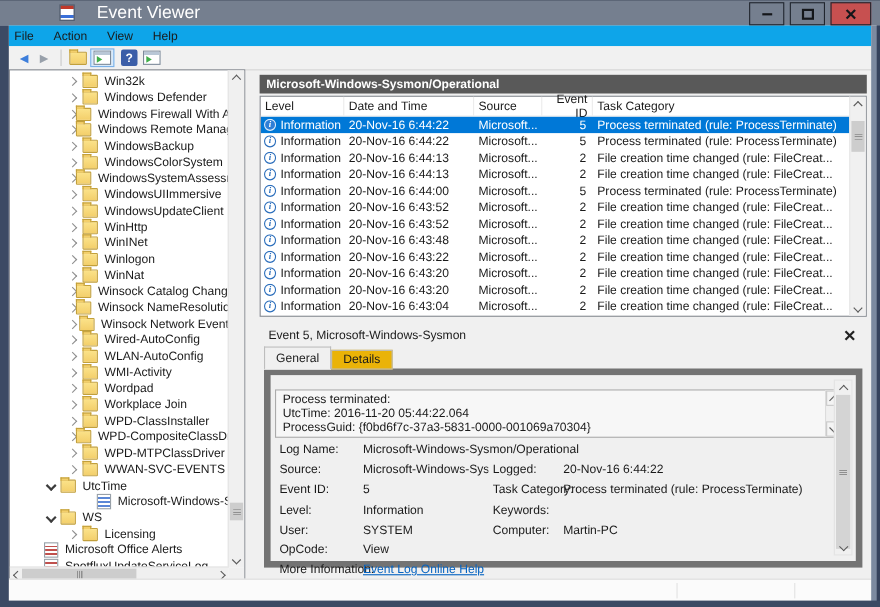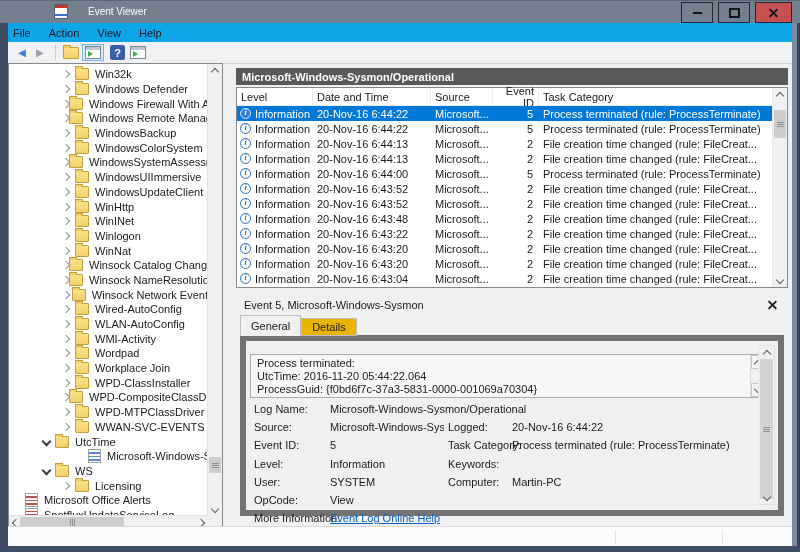--- a/index.html
+++ b/index.html
@@ -3,21 +3,21 @@
 <meta charset="utf-8">
 <style>
   html,body{margin:0;padding:0;background:#d8d8d8;}
   .win{position:relative;width:800px;height:552px;overflow:hidden;background:#f0f0f0;
        font-family:"Liberation Sans",sans-serif;font-size:11px;color:#1a1a1a;}
   
   .titlebar{position:absolute;left:0;top:0;width:800px;height:23px;background:var(--titlebar,#757f8f);
             box-shadow:inset 0 1px 0 #5c6677;display:flex;align-items:center;z-index:9;}
   .app-icon{margin-left:54px;width:12px;height:13px;background:linear-gradient(180deg,#c0392b 0 3px,#ffffff 3px 9px,#3a6fd8 9px 11px,#ffffff 11px);
             border:1px solid #525d6e;flex:none;}
-  .title{color:#ffffff;margin-left:20px;font-size:10px;}
+  .title{color:#ffffff;margin-left:20px;font-size:16px;}
   .winbtns{position:absolute;right:8px;top:2px;display:flex;gap:5px;}
   .wbtn{width:30px;height:19px;border:1px solid #20252e;display:flex;align-items:center;justify-content:center;background:transparent;}
   .wbtn.close{width:35px;background:var(--close-button,#c75050);}
   .glyph-min{width:9px;height:2px;background:#14161a;}
   .glyph-max{width:7px;height:6px;border:2px solid #14161a;}
   .glyph-x{position:relative;width:11px;height:11px;}
   .glyph-x::before,.glyph-x::after{content:"";position:absolute;left:0;top:5px;width:11px;height:2px;background:#14161a;}
   .glyph-x::before{transform:rotate(45deg);}
   .glyph-x::after{transform:rotate(-45deg);}
   .b-left{position:absolute;left:0;top:23px;width:8px;bottom:0;background:#3c4a64;z-index:8;}
@@ -58,21 +58,21 @@
   .right{transform:rotate(-45deg);margin-right:2px;}
   .sb-btn{height:13px;display:flex;align-items:center;justify-content:center;}
   .grip{width:7px;height:5px;background:repeating-linear-gradient(180deg,#8f8f8f 0 1px,transparent 1px 2px);}
   .gripv{width:5px;height:7px;background:repeating-linear-gradient(90deg,#8f8f8f 0 1px,transparent 1px 2px);}
   
   .tree-panel{position:absolute;left:8px;top:63px;width:215px;height:467px;background:#fff;
               border:1px solid #83878e;box-sizing:border-box;}
   .tree-rows{position:absolute;top:0;left:0;right:14px;bottom:13px;overflow:hidden;padding-top:3px;}
   .trow{height:14.7px;display:flex;align-items:center;white-space:nowrap;}
   .trow .exp{width:12px;display:flex;align-items:center;}
-  .d1{padding-left:16px;}.d2{padding-left:34px;}.d3{padding-left:54px;}.d4{padding-left:79px;}
+  .d1{padding-left:31px;}.d2{padding-left:34px;}.d3{padding-left:54px;}.d4{padding-left:79px;}
   .tic{width:12px;height:10px;margin-right:6px;flex:none;}
   .tic.folder{background:linear-gradient(#fbe289,#f3cf6b);border:1px solid #c2a03c;border-radius:1px;position:relative;}
   .tic.folder::before{content:"";position:absolute;top:-3px;left:-1px;width:6px;height:2px;background:#f3cf6b;
       border:1px solid #c2a03c;border-bottom:none;}
   .tic.log-blue{height:12px;width:11px;border:1px solid #98a0a8;
       background:repeating-linear-gradient(180deg,#fff 0 2px,#5b87d6 2px 3.5px);}
   .tic.log-red{height:12px;width:11px;border:1px solid #98a0a8;
       background:repeating-linear-gradient(180deg,#fff 0 2px,#c0504d 2px 3.5px);}
   .tree-vscroll{position:absolute;top:0;right:0;width:14px;bottom:13px;background:#f0f0f0;border-left:1px solid #e4e4e4;}
   .tree-vthumb{position:absolute;left:1px;right:1px;top:393px;height:16px;background:#cdcdcd;

